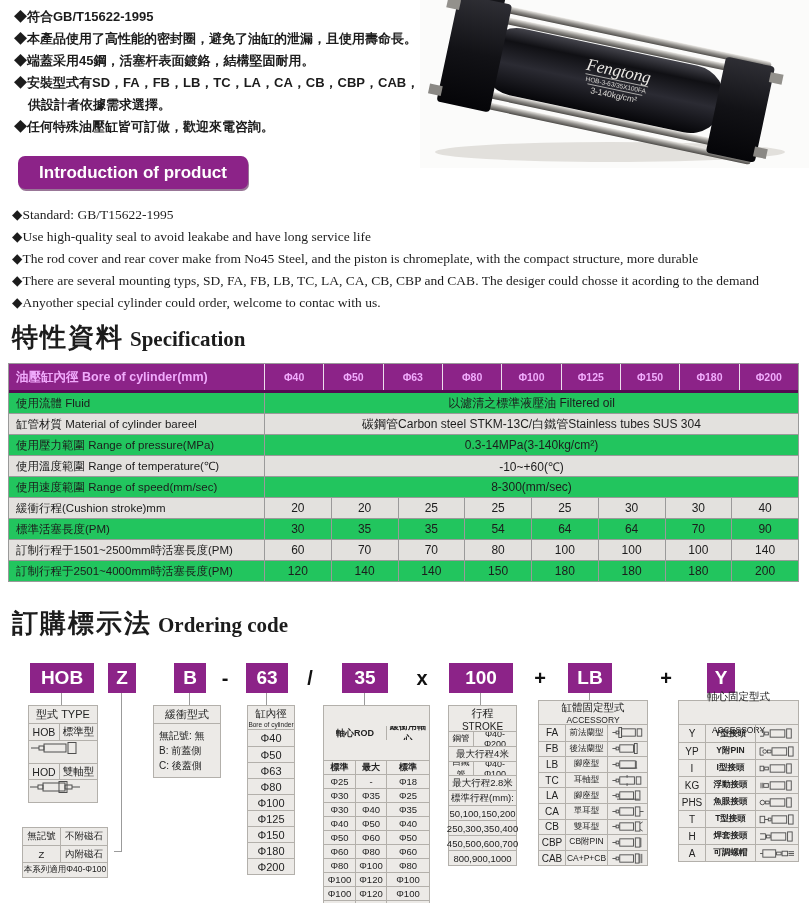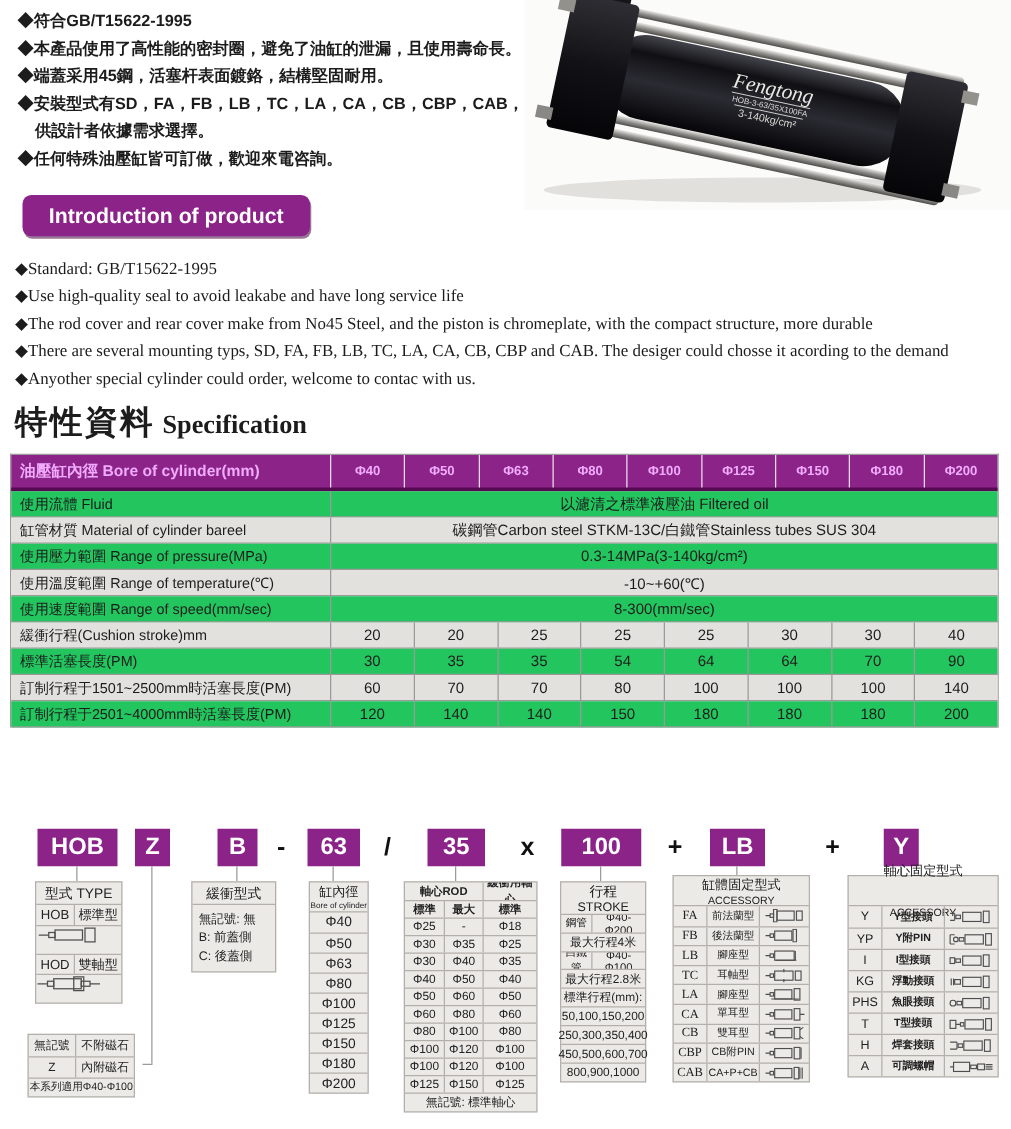--- a/index.html
+++ b/index.html
@@ -79,40 +79,40 @@
   .t-cushion .body{padding:4px 5px;line-height:15px;font-size:10px;}
 
   .t-bore{left:247px;top:50px;width:48px;text-align:right;}
   .t-bore .hd{height:24px;}
   .t-bore .hd .l1{font-size:10.5px;}
   .t-bore .hd .l2{font-size:6.5px;}
   .t-bore .r{height:16px;font-size:11px;justify-content:center;}
 
   .t-rod{left:323px;top:50px;width:107px;text-align:center;}
   .t-rod .r{height:14px;font-size:9.5px;}
-  .t-rod .rh{font-weight:bold;font-size:9px;}
+  .t-rod .rh{font-weight:bold;font-size:9px;margin-top:20px;}
   .t-rod .c1{width:31px;}
   .t-rod .c2{width:31px;}
   .t-rod .ch1{width:62px;}
   .t-rod .note{height:15px;display:flex;align-items:center;justify-content:center;font-size:9.5px;border-top:1px solid var(--sub-border);}
 
   .t-stroke{left:448px;top:50px;width:69px;text-align:center;}
   .t-stroke .hd{height:26px;}
   .t-stroke .hd .l1{font-size:11px;}
   .t-stroke .hd .l2{font-size:10px;}
   .t-stroke .r{height:14px;font-size:9px;}
   .t-stroke .cw{width:24px;font-size:8.5px;}
   .t-stroke .ln{height:15px;display:flex;align-items:center;justify-content:center;font-size:9.5px;border-top:1px solid var(--sub-border);}
 
   .t-bmount{left:538px;top:45px;width:110px;}
   .t-bmount .hd{height:24px;}
   .t-bmount .hd .l1{font-size:10.5px;}
   .t-bmount .hd .l2{font-size:8.5px;}
   .t-bmount .r{height:15.6px;}
-  .t-bmount .cc{width:26px;font-size:10px;font-family:Liberation Serif, serif;}
+  .t-bmount .cc{width:26px;font-size:10px;}
   .t-bmount .cl{width:42px;font-size:8.5px;}
 
   .t-rmount{left:678px;top:45px;width:121px;}
   .t-rmount .hd{height:24px;gap:21px;}
   .t-rmount .hd .l1{font-size:10.5px;}
   .t-rmount .hd .l2{font-size:8.5px;}
   .t-rmount .r{height:17px;}
   .t-rmount .cc{width:26px;font-size:10px;}
   .t-rmount .cl{width:50px;font-size:8.5px;font-weight:bold;}
 
@@ -272,20 +272,23 @@
         <div class="vcell">140</div>
         <div class="vcell">150</div>
         <div class="vcell">180</div>
         <div class="vcell">180</div>
         <div class="vcell">180</div>
         <div class="vcell">200</div>
       </div>
     </div>
   </div>
 
+  <div class="heading h-order">
+    <span class="cn">訂購標示法</span><span class="en">Ordering code</span>
+  </div>
 
   <div class="diagram">
 
     <div class="blk" style="left:30px;width:64px;">HOB</div>
     <div class="blk" style="left:108px;width:28px;">Z</div>
     <div class="blk" style="left:174px;width:32px;">B</div>
     <div class="sep" style="left:213px;">-</div>
     <div class="blk" style="left:246px;width:42px;">63</div>
     <div class="sep" style="left:298px;">/</div>
     <div class="blk" style="left:342px;width:46px;">35</div>

